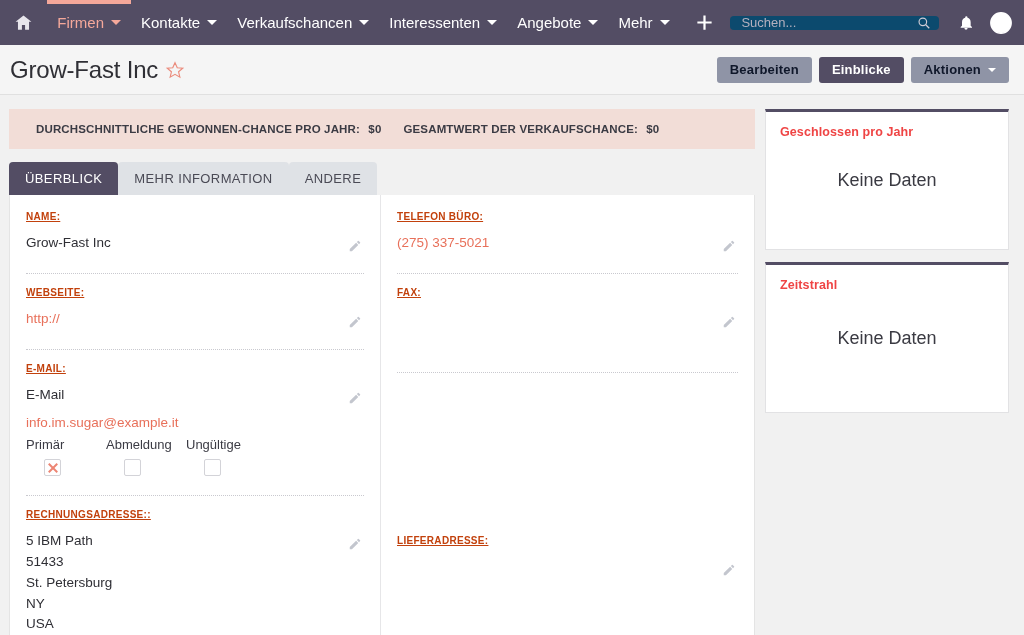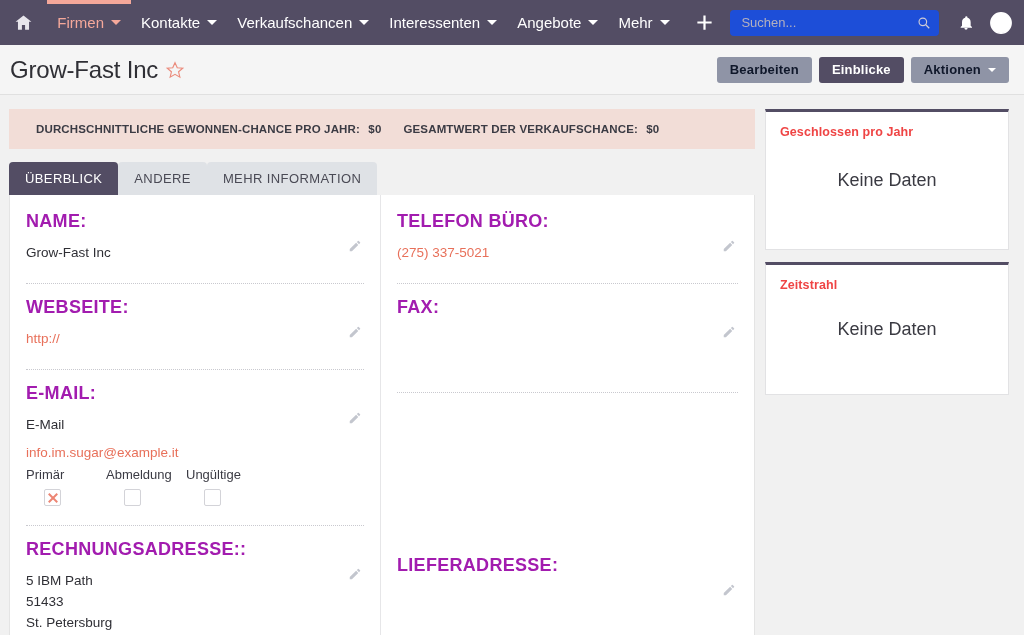--- a/index.html
+++ b/index.html
@@ -45,22 +45,22 @@
     background: #f5a89a;
   }
   .nav-plus {
     display: flex; align-items: center; justify-content: center;
     width: 42px; cursor: pointer; margin-left: 6px;
   }
   .nav-plus svg { fill: #ffffff; }
   #search-wrap {
     display: flex; align-items: center;
     margin-left: 8px; align-self: center;
-    width: 210px; height: 26px;
-    background: #1d4ed8; border-radius: 4px;
+    width: 210px; height: 14px;
+    background: #0c4a6e; border-radius: 4px;
     padding: 0 8px 0 11px;
   }
   #search-input {
     flex: 1; background: transparent; border: none; outline: none;
     color: #ffffff; font-size: 13px;
     font-family: "Liberation Sans", sans-serif;
   }
   #search-input::placeholder { color: #b4b0be; }
   .nav-right-icon {
     display: flex; align-items: center; justify-content: center;
@@ -142,22 +142,22 @@
     border: 1px solid #e4e4e4; border-top: none;
     display: flex;
     min-height: 435px;
   }
   .form-col { padding: 16px 16px 0 16px; }
   #form-col-left  { width: 372px; border-right: 1px solid #e6e6e8; }
   #form-col-right { width: 374px; }
 
   .field { position: relative; padding-bottom: 9px; }
   .field-label {
-    font-size: 18px; font-weight: bold; color: #a21caf;
-    letter-spacing: 0.3px; margin-bottom: 11px;
+    font-size: 10px; font-weight: bold; color: #c2410c;
+    letter-spacing: 0.3px; margin-bottom: 11px; text-decoration: underline;
   }
   .field-value { font-size: 13.5px; color: #2f2f35; line-height: 1.55; min-height: 19px; }
   .field-value.link { color: #e8705a; }
   .field-value .addr-line { display: block; }
   .pencil {
     position: absolute; right: 2px; top: 28px;
     width: 14px; height: 14px; cursor: pointer;
   }
   .pencil svg { fill: #c3c6ce; }
   .dotted-sep {
@@ -294,22 +294,22 @@
         <span class="kpi-val">$0</span>
       </div>
       <div class="kpi">
         <span>GESAMTWERT DER VERKAUFSCHANCE:</span>
         <span class="kpi-val">$0</span>
       </div>
     </div>
 
     <div id="tabs">
       <div class="tab active">ÜBERBLICK</div>
+      <div class="tab">MEHR INFORMATION</div>
       <div class="tab">ANDERE</div>
-      <div class="tab">MEHR INFORMATION</div>
     </div>
 
     <div id="form-panel">
 
       <div class="form-col" id="form-col-left">
 
         <div class="field">
           <div class="field-label">NAME:</div>
           <div class="field-value">Grow-Fast Inc</div>
           <span class="pencil">
@@ -416,19 +416,19 @@
     </div>
   </div>
 
   <div id="side-col">
 
     <div class="dashlet">
       <div class="dashlet-title">Geschlossen pro Jahr</div>
       <div class="dashlet-body">Keine Daten</div>
     </div>
 
-    <div class="dashlet" style="height:133px;justify-content:space-between;">
+    <div class="dashlet" style="height:151px;justify-content:space-between;">
       <div class="dashlet-title">Zeitstrahl</div>
       <div class="dashlet-body">Keine Daten</div>
     </div>
 
   </div>
 </div>
 
 </body></html>

